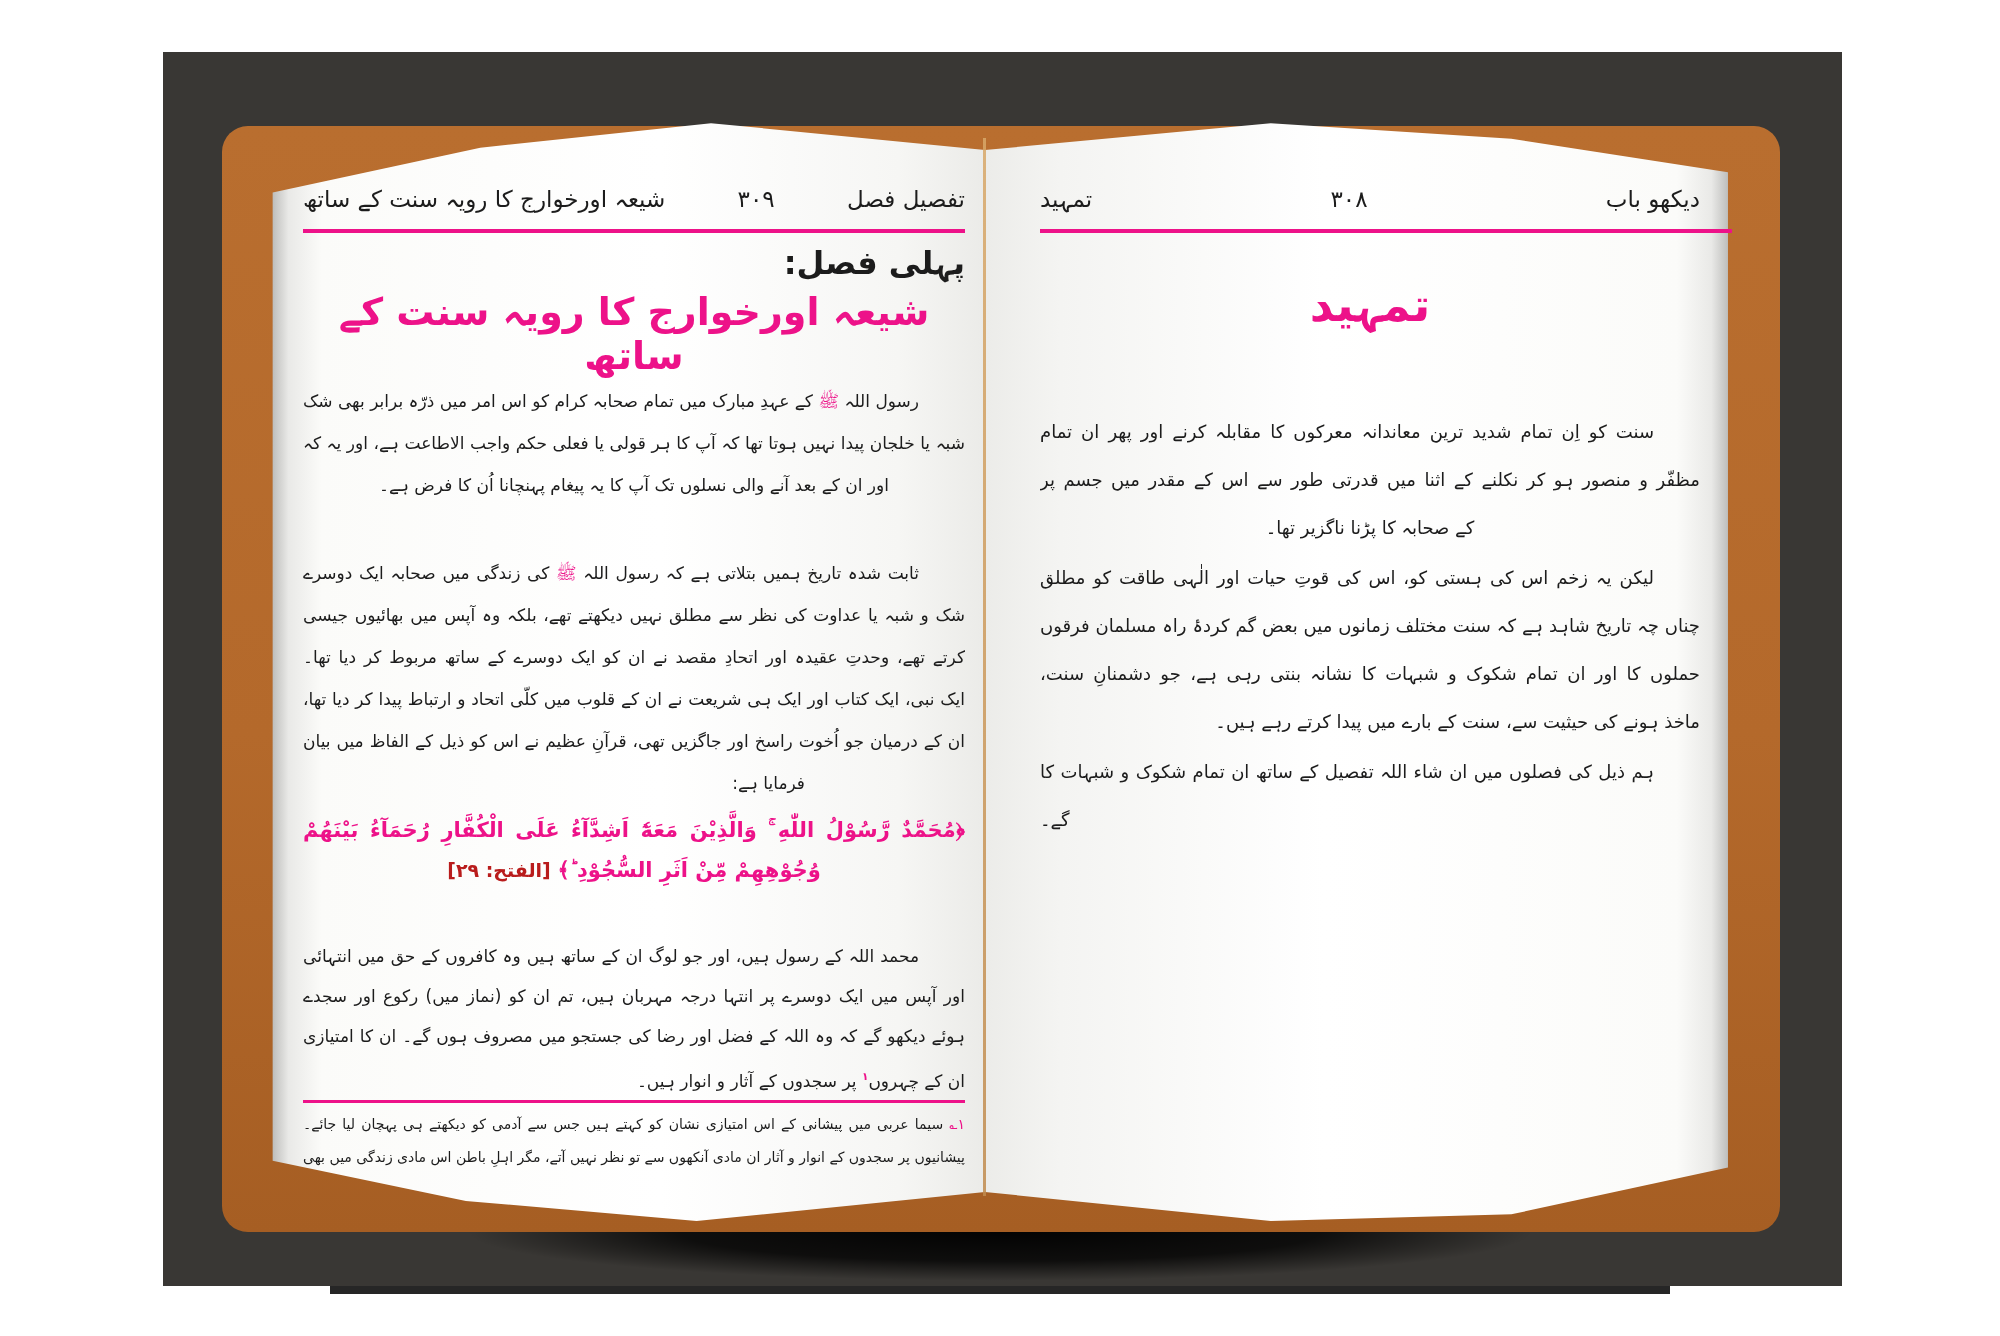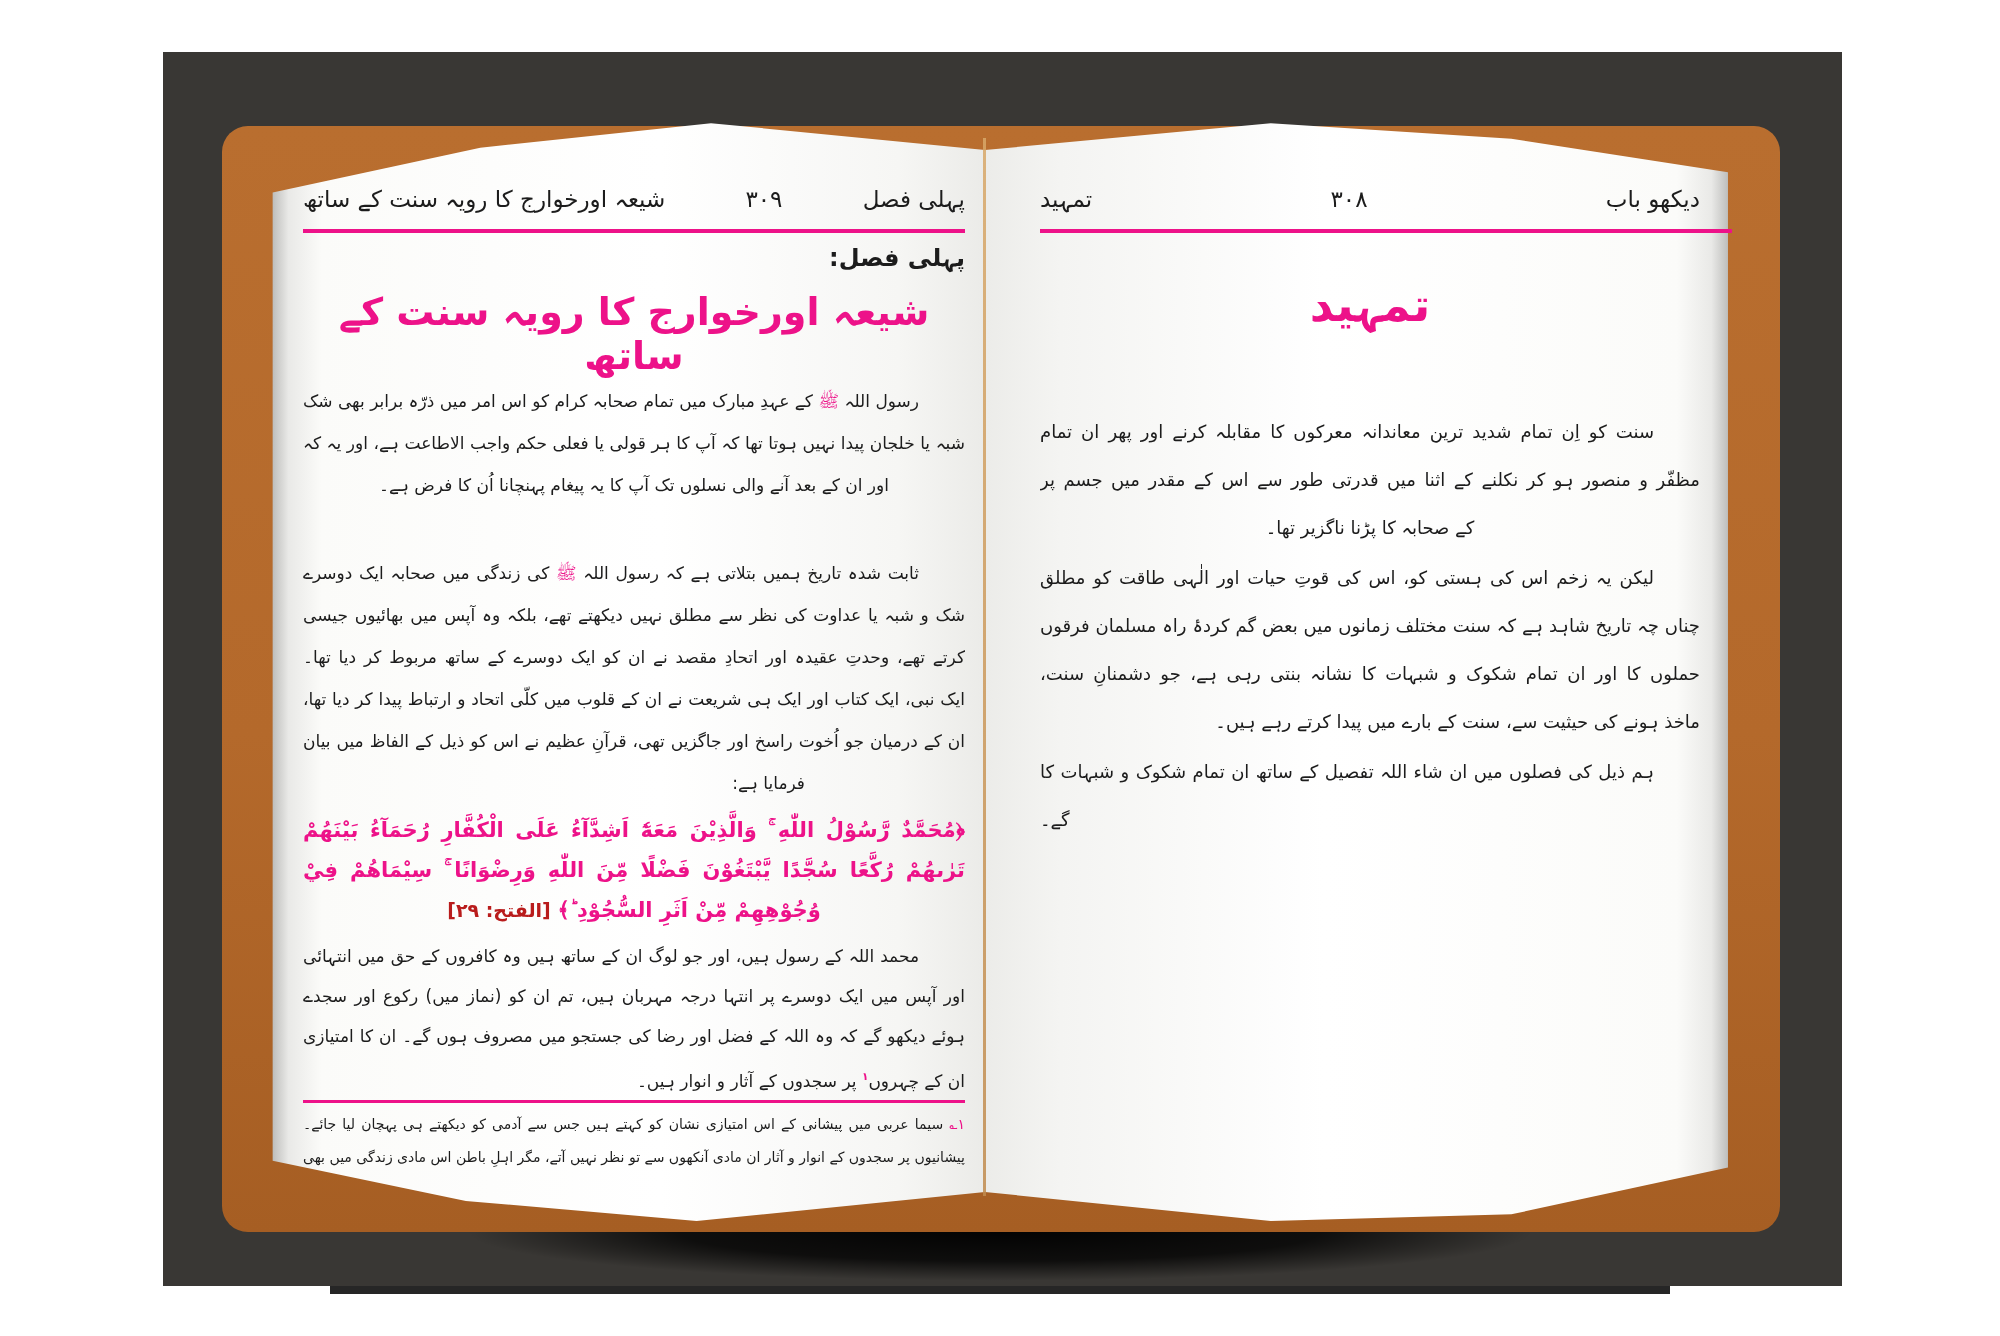--- a/index.html
+++ b/index.html
@@ -31,21 +31,21 @@
     left:985px;width:752px;
     background:linear-gradient(to left,#a2a2a0 0%,#c6c6c4 1.6%,#e9e9e7 3.4%,#fbfbf9 8%,#ffffff 55%,#f4f4f2 90%,#ecece9 100%);
     clip-path:polygon(0% 3.4%,38% 1%,70% 2.4%,98.8% 5.4%,98.8% 94.4%,70% 98.6%,38% 99.2%,0% 96.6%);
   }
   .spine-line{position:absolute;left:983px;top:138px;width:3px;height:1058px;
     background:linear-gradient(180deg,#d8a869,#c08b4e);opacity:.85;}
   
   .tb{position:absolute;direction:rtl;unicode-bidi:embed;}
   .header-row{display:flex;justify-content:space-between;align-items:flex-end;font-size:23px;}
   .rule{position:absolute;background:var(--pink);}
-  .section-label{font-size:24px;font-weight:600;text-align:right;}
+  .section-label{font-size:32px;font-weight:600;text-align:right;}
   .page-title{font-weight:700;color:var(--pink);text-align:center;}
   .tline{text-align:justify;text-align-last:justify;overflow:hidden;}
   .tline.indent{padding-right:46px;}
   .tline.center{text-align-last:center;}
   .tline.start{text-align-last:right;}
   .tline.end{text-align-last:left;}
   .tline.r-indent{text-align-last:right;padding-right:160px;}
   .body-l .tline{font-size:17px;line-height:42px;height:42px;}
   .body-r .tline{font-size:18px;line-height:48px;height:48px;}
   .verse .tline{font-size:21px;line-height:40px;height:40px;font-weight:700;}
@@ -63,21 +63,21 @@
 <div class="book-shadow"></div>
 <div class="book-shadow-bar"></div>
 
 <div class="cover"></div>
 
 <div class="page page-left"></div>
 <div class="page page-right"></div>
 <div class="spine-line"></div>
 
 <div class="tb header-row" style="left:303px;top:186px;width:662px;">
-  <span>پہلی فصل</span>
+  <span>تفصیل فصل</span>
   <span>۳۰۹</span>
   <span>شیعہ اورخوارج کا رویہ سنت کے ساتھ</span>
 </div>
 <div class="rule" style="left:303px;top:229px;width:662px;height:4px;"></div>
 
 <div class="tb section-label" style="left:303px;top:244px;width:662px;">پہلی فصل:</div>
 
 <div class="tb page-title" style="left:303px;top:290px;width:662px;font-size:38px;">شیعہ اورخوارج کا رویہ سنت کے ساتھ</div>
 
 <div class="tb body-l" style="left:303px;top:380px;width:662px;">
@@ -89,21 +89,20 @@
     <div class="tline indent"><span>ثابت شدہ تاریخ ہمیں بتلاتی ہے کہ رسول اللہ </span><span class="pink">ﷺ</span><span> کی زندگی میں صحابہ ایک دوسرے کو</span></div>
     <div class="tline"><span>شک و شبہ یا عداوت کی نظر سے مطلق نہیں دیکھتے تھے، بلکہ وہ آپس میں بھائیوں جیسی محبّت</span></div>
     <div class="tline"><span>کرتے تھے، وحدتِ عقیدہ اور اتحادِ مقصد نے ان کو ایک دوسرے کے ساتھ مربوط کر دیا تھا۔</span></div>
     <div class="tline"><span>ایک نبی، ایک کتاب اور ایک ہی شریعت نے ان کے قلوب میں کلّی اتحاد و ارتباط پیدا کر دیا تھا،</span></div>
     <div class="tline"><span>ان کے درمیان جو اُخوت راسخ اور جاگزیں تھی، قرآنِ عظیم نے اس کو ذیل کے الفاظ میں بیان</span></div>
     <div class="tline r-indent"><span>فرمایا ہے:</span></div>
   </div>
 
 <div class="tb verse" style="left:303px;top:810px;width:662px;">
     <div class="tline"><span>﴿مُحَمَّدٌ رَّسُوْلُ اللّٰهِ ۚ وَالَّذِيْنَ مَعَهٗٓ اَشِدَّآءُ عَلَی الْكُفَّارِ رُحَمَآءُ بَيْنَهُمْ</span></div>
-    <div class="tline"><span>تَرٰىهُمْ رُكَّعًا سُجَّدًا يَّبْتَغُوْنَ فَضْلًا مِّنَ اللّٰهِ وَرِضْوَانًا ۚ سِيْمَاهُمْ فِيْ</span></div>
     <div class="tline center"><span>وُجُوْهِهِمْ مِّنْ اَثَرِ السُّجُوْدِ ؕ﴾</span><span class="black"> [الفتح: ۲۹]</span></div>
   </div>
 
 <div class="tb trans" style="left:303px;top:936px;width:662px;">
     <div class="tline indent"><span>محمد اللہ کے رسول ہیں، اور جو لوگ ان کے ساتھ ہیں وہ کافروں کے حق میں انتہائی سخت ہیں،</span></div>
     <div class="tline"><span>اور آپس میں ایک دوسرے پر انتہا درجہ مہربان ہیں، تم ان کو (نماز میں) رکوع اور سجدے کرتے</span></div>
     <div class="tline"><span>ہوئے دیکھو گے کہ وہ اللہ کے فضل اور رضا کی جستجو میں مصروف ہوں گے۔ ان کا امتیازی نشان</span></div>
     <div class="tline start"><span>ان کے چہروں</span><span class="sup">۱</span><span> پر سجدوں کے آثار و انوار ہیں۔</span></div>
   </div>
 

